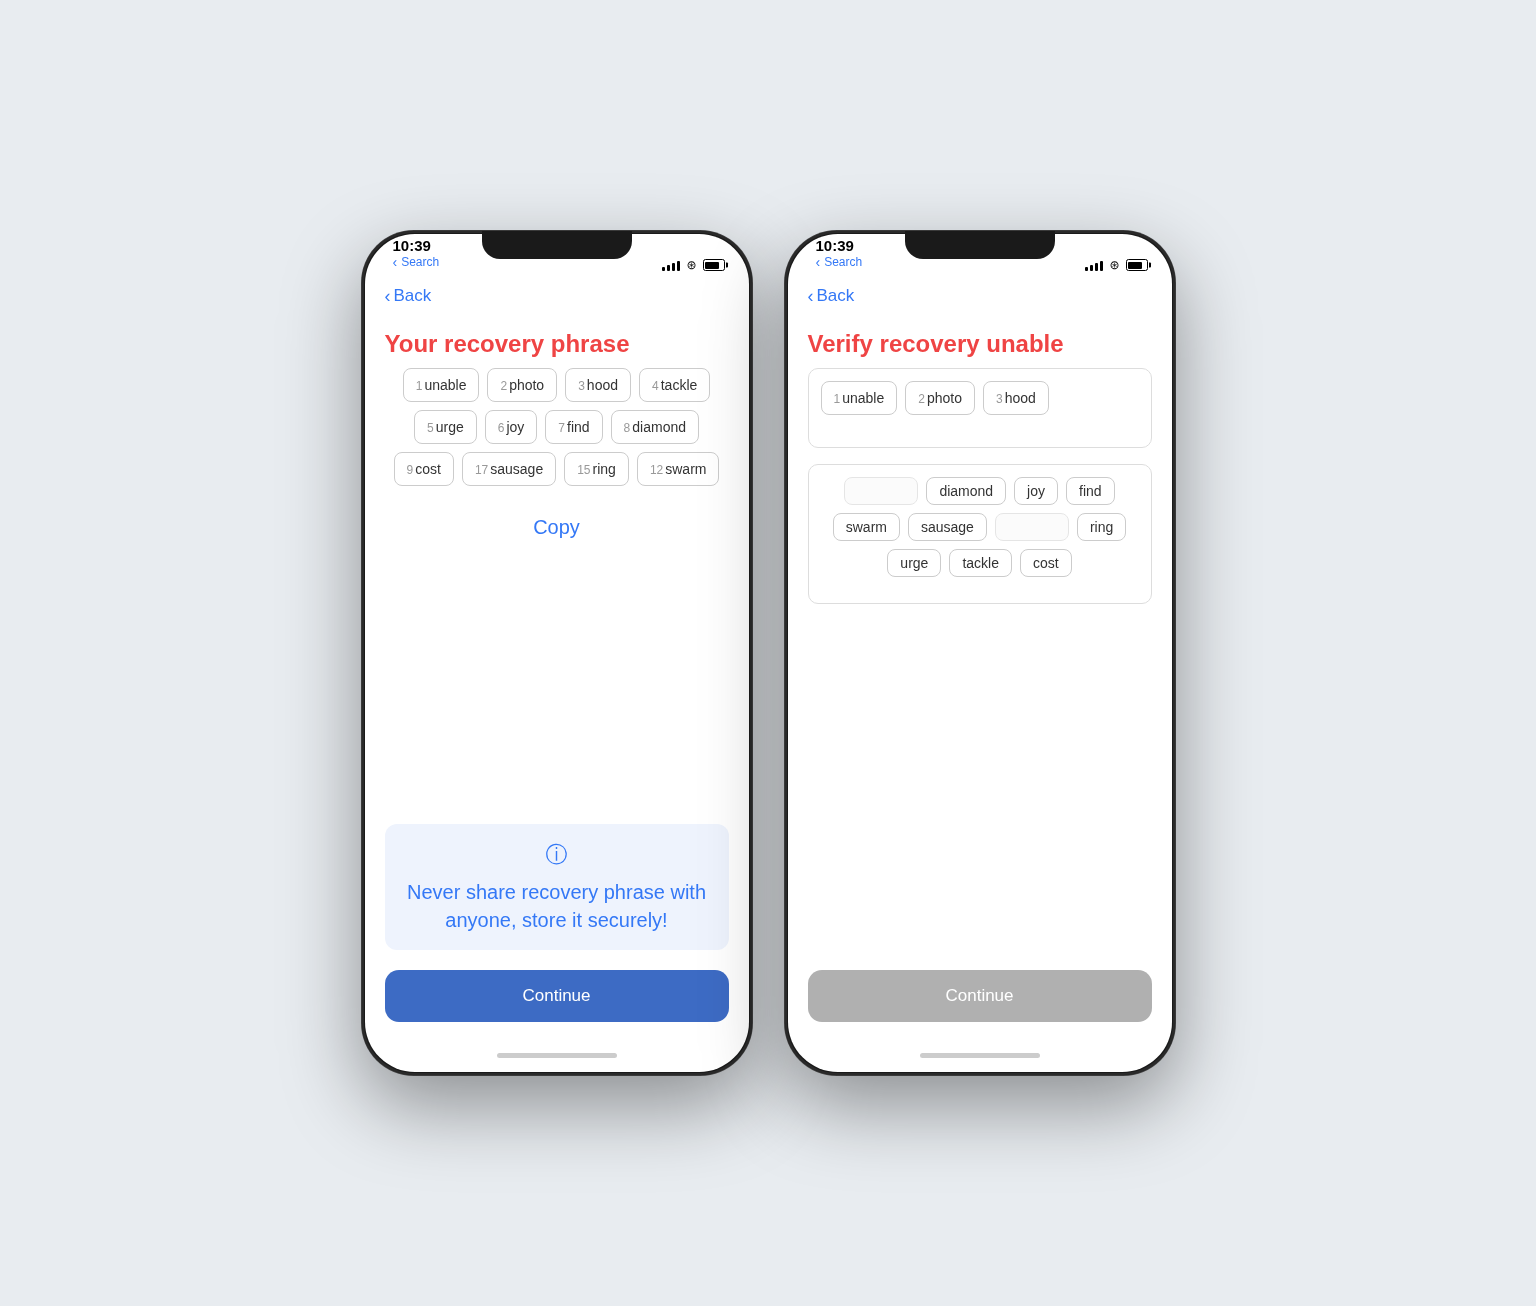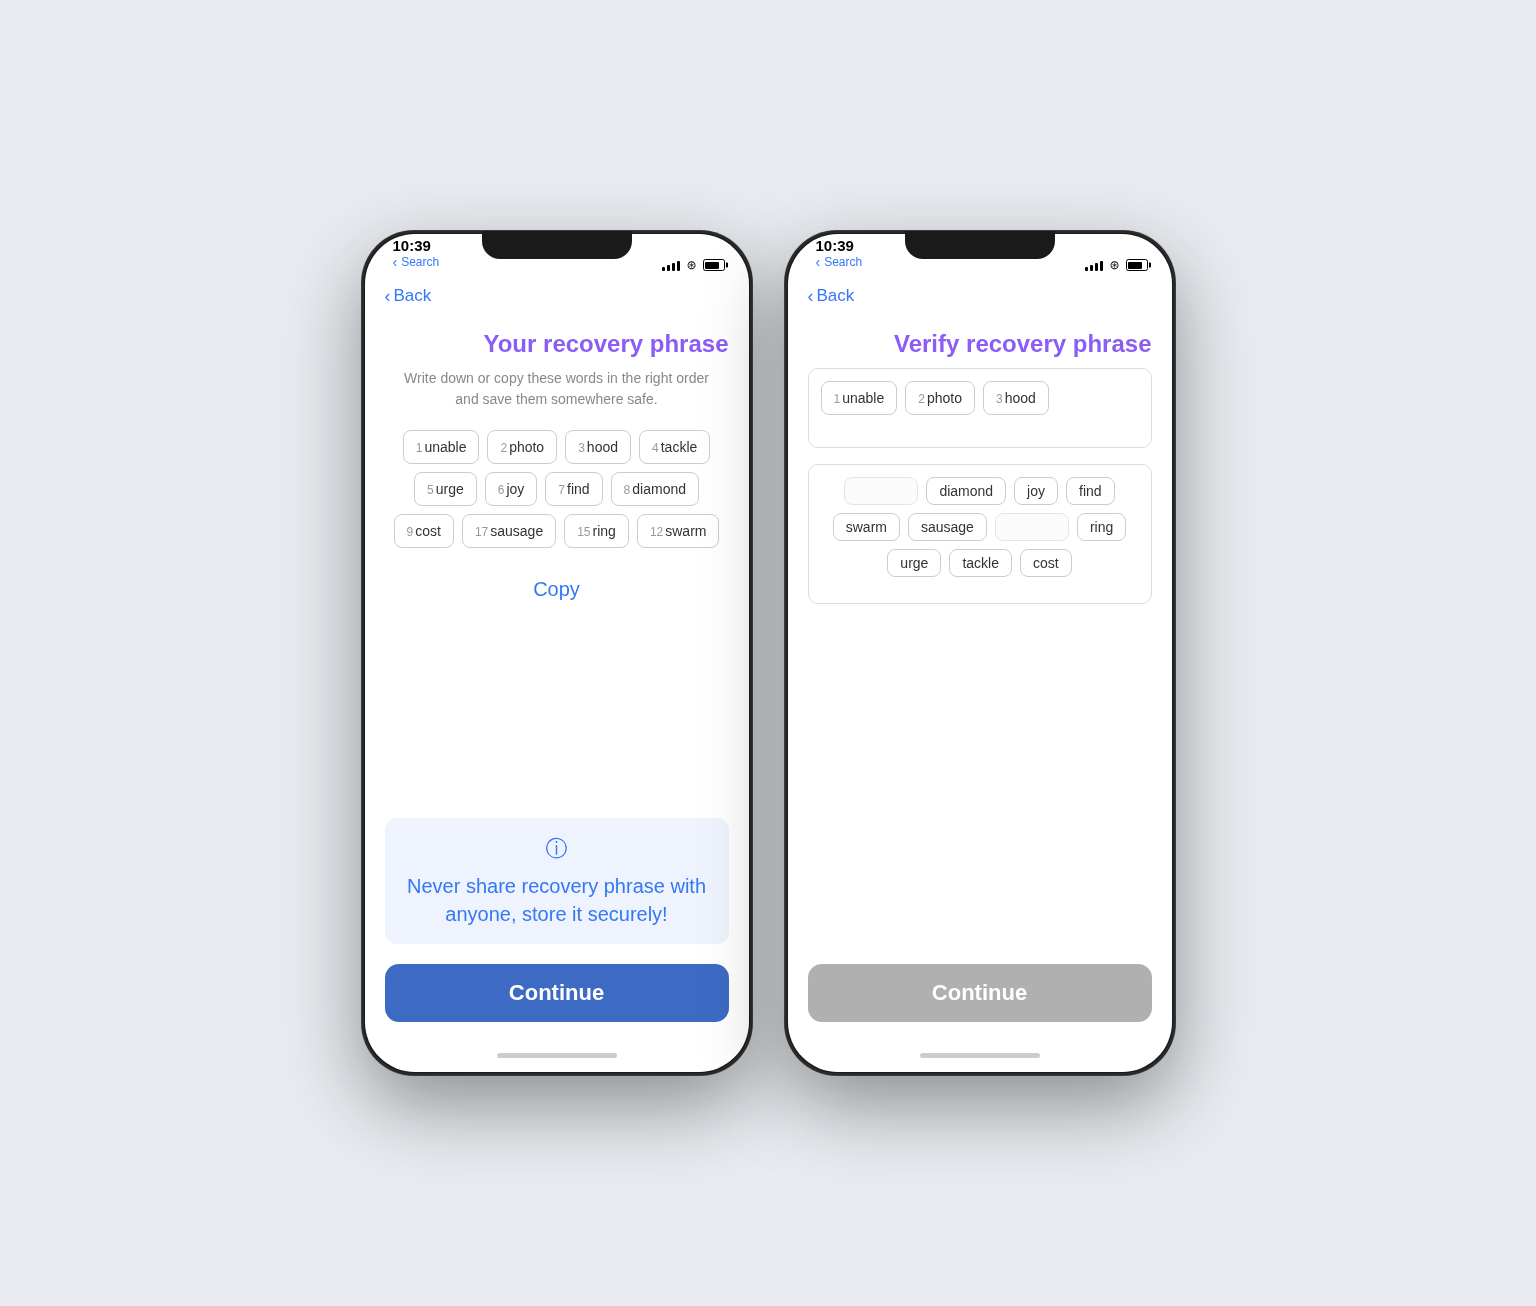--- a/index.html
+++ b/index.html
@@ -165,22 +165,22 @@
       flex: 1;
       overflow-y: auto;
       display: flex;
       flex-direction: column;
       padding: 0 20px;
     }
 
     .screen-title {
       font-size: 24px;
       font-weight: 700;
-      color: #8b5cf6;
-      text-align: right;
+      color: #ef4444;
+      text-align: left;
       margin-top: 16px;
       margin-bottom: 10px;
     }
 
     .screen-subtitle {
       font-size: 14px;
       color: #888;
       text-align: center;
       line-height: 1.5;
       margin-bottom: 20px;
@@ -242,22 +242,22 @@
       text-align: center;
       line-height: 1.4;
     }
 
     .continue-button {
       background: #3d6bc4;
       color: white;
       border: none;
       border-radius: 14px;
       padding: 16px;
-      font-size: 22px;
-      font-weight: 700;
+      font-size: 17px;
+      font-weight: 400;
       width: 100%;
       cursor: pointer;
       margin-bottom: 16px;
     }
 
     .continue-button.disabled {
       background: #b0b0b0;
     }
 
     
@@ -355,21 +355,20 @@
 
       <div class="nav-bar">
         <div class="back-button">
           <span class="back-chevron">‹</span>
           <span>Back</span>
         </div>
       </div>
 
       <div class="screen-content">
         <h1 class="screen-title">Your recovery phrase</h1>
-        <p class="screen-subtitle">Write down or copy these words in the right order and save them somewhere safe.</p>
 
         <div class="words-container">
           <div class="word-pill"><span class="num">1</span>unable</div>
           <div class="word-pill"><span class="num">2</span>photo</div>
           <div class="word-pill"><span class="num">3</span>hood</div>
           <div class="word-pill"><span class="num">4</span>tackle</div>
           <div class="word-pill"><span class="num">5</span>urge</div>
           <div class="word-pill"><span class="num">6</span>joy</div>
           <div class="word-pill"><span class="num">7</span>find</div>
           <div class="word-pill"><span class="num">8</span>diamond</div>
@@ -424,21 +423,21 @@
       </div>
 
       <div class="nav-bar">
         <div class="back-button">
           <span class="back-chevron">‹</span>
           <span>Back</span>
         </div>
       </div>
 
       <div class="screen-content">
-        <h1 class="screen-title">Verify recovery phrase</h1>
+        <h1 class="screen-title">Verify recovery unable</h1>
 
         <div class="verify-top-area">
           <div class="word-pill"><span class="num">1</span>unable</div>
           <div class="word-pill"><span class="num">2</span>photo</div>
           <div class="word-pill"><span class="num">3</span>hood</div>
         </div>
 
         <div class="verify-bottom-area">
           <div class="spacer-pill"></div>
           <div class="word-pill-plain">diamond</div>

